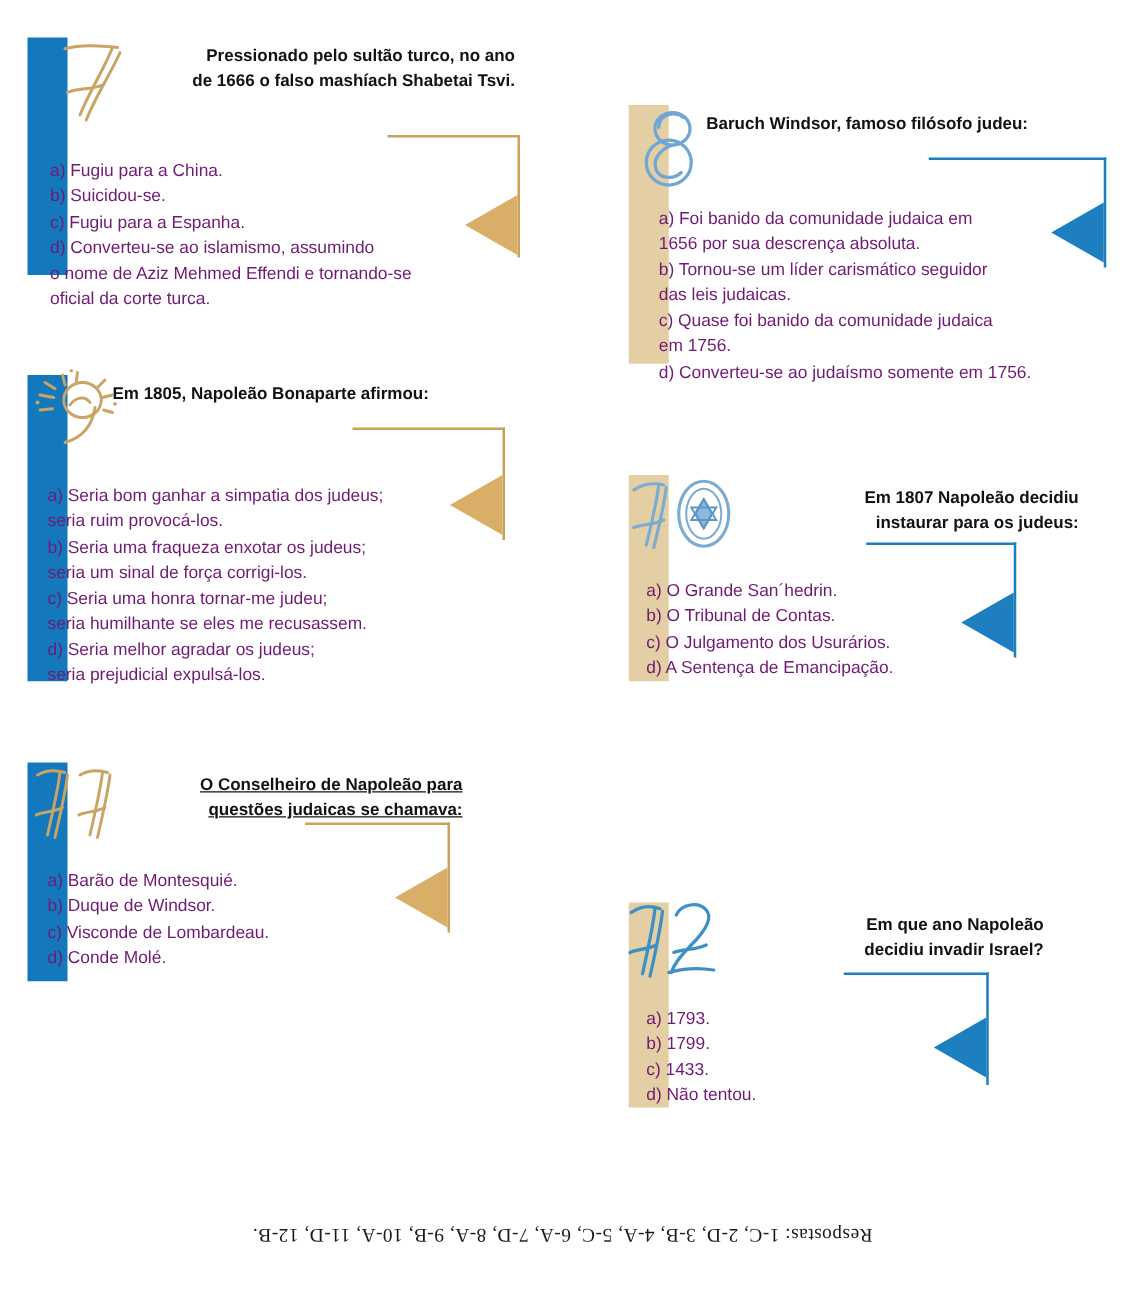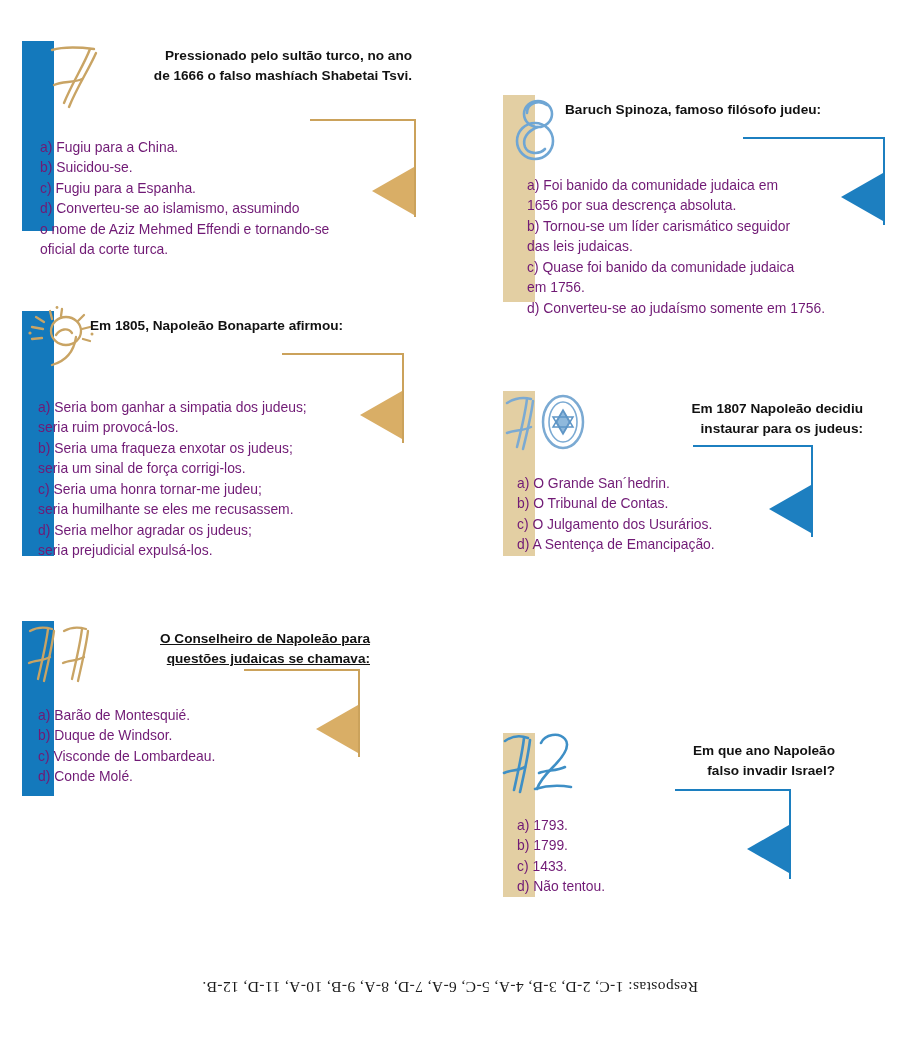--- a/index.html
+++ b/index.html
@@ -17,21 +17,20 @@
   }
   #page {
     position: relative;
     width: 900px;
     height: 1044px;
   }
 
   
   .qblock {
     position: absolute;
-    margin-top: 11px;
   }
   .bar {
     position: absolute;
     left: 0;
     top: 0;
     width: 32px;
     z-index: 1;
   }
   .bar.blue  { background: #1479BC; }
   .bar.tan   { background: #E3CFA3; }
@@ -155,21 +154,21 @@
       <svg viewBox="0 0 58 72">
         <g fill="none" stroke="#6FA6D4" stroke-width="2.6" stroke-linecap="round">
           <ellipse cx="31" cy="21" rx="14" ry="13"></ellipse>
           <ellipse cx="28" cy="48" rx="18" ry="18"></ellipse>
           <path d="M31 34 C20 38, 15 46, 18 54 C21 61, 32 62, 38 56"></path>
           <path d="M40 12 C32 6, 20 10, 20 20"></path>
         </g>
       </svg>
     </div>
 
-    <div class="qtitle jleft" style="left:62px; top:5px; width:320px; text-align:left;">Baruch Spinoza, famoso filósofo judeu:</div>
+    <div class="qtitle jleft" style="left:62px; top:5px; width:320px; text-align:left;">Baruch Windsor, famoso filósofo judeu:</div>
 
     <div class="bracket blueb" style="left:240px; top:42px; width:142px; height:90px;">
       <div class="hline" style="width:142px;"></div>
       <div class="vline" style="left:140px; height:88px;"></div>
       <div class="tri" style="left:98px; top:36px;"></div>
     </div>
 
     <div class="qoptions" style="left:24px; top:80px; width:380px;">a) Foi banido da comunidade judaica em
 1656 por sua descrença absoluta.
 b) Tornou-se um líder carismático seguidor
@@ -296,21 +295,21 @@
           <path d="M29 11 C27 28, 23 45, 19 63"></path>
           <path d="M3 44 C9 41, 17 42, 24 38"></path>
           <path d="M40 14 C44 5, 58 3, 64 10 C70 17, 62 28, 52 38 C44 46, 38 54, 36 60"></path>
           <path d="M34 60 C44 57, 58 56, 70 58"></path>
           <path d="M38 44 C46 41, 56 42, 64 38"></path>
         </g>
       </svg>
     </div>
 
     <div class="qtitle" style="left:66px; top:8px; width:266px;">Em que ano Napoleão
-falso invadir Israel?</div>
+decidiu invadir Israel?</div>
 
     <div class="bracket blueb" style="left:172px; top:56px; width:116px; height:92px;">
       <div class="hline" style="width:116px;"></div>
       <div class="vline" style="left:114px; height:90px;"></div>
       <div class="tri" style="left:72px; top:36px;"></div>
     </div>
 
     <div class="qoptions" style="left:14px; top:82px; width:340px;">a) 1793.
 b) 1799.
 c) 1433.

